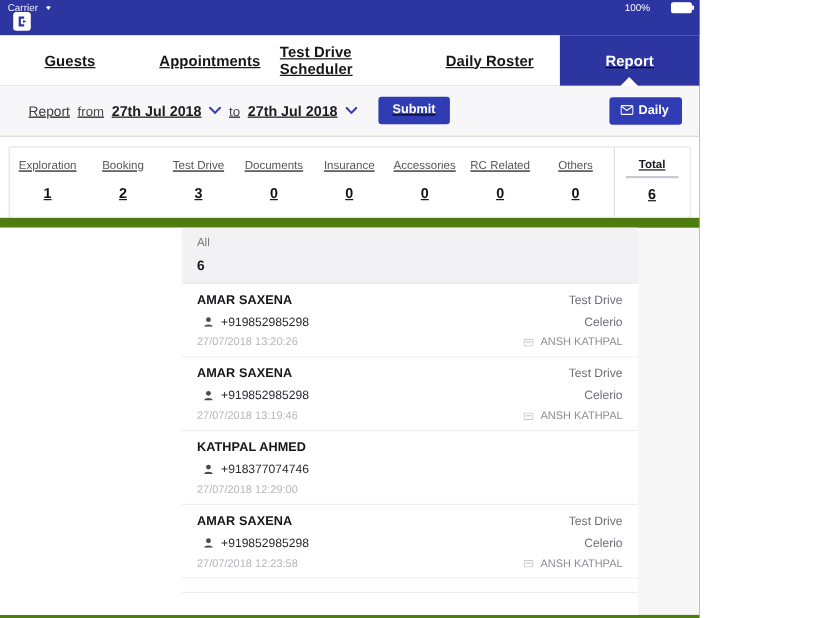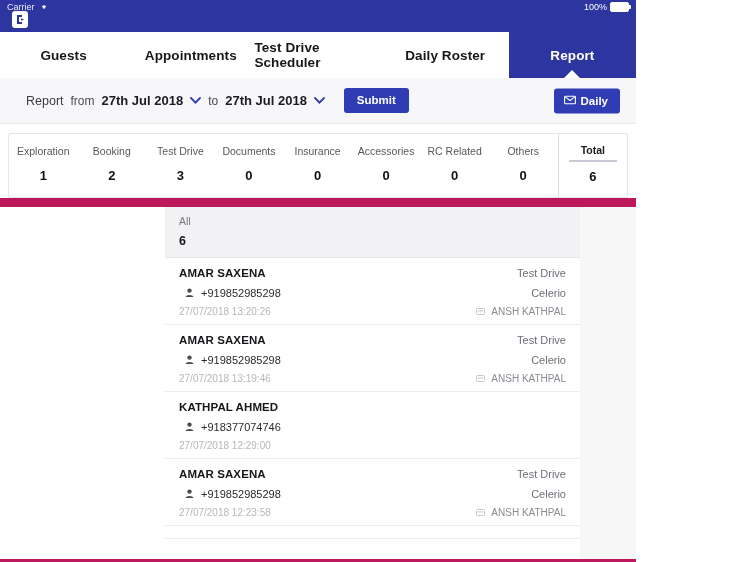--- a/index.html
+++ b/index.html
@@ -12,21 +12,22 @@
     overflow: hidden;
     background: #ffffff;
     font-family: "Liberation Sans", sans-serif;
     -webkit-font-smoothing: antialiased;
   }
   .screen {
     position: relative;
     width: 636px;
     height: 562px;
     overflow: hidden;
-    background: #be185d;
+    background: #4d7c0f;
+    text-decoration: underline;
   }
 
   
   .statusbar {
     position: relative;
     height: 32px;
     background: #2c35a0;
     color: #ffffff;
     font-size: 9px;
   }
@@ -48,21 +49,21 @@
     font-size: 13px;
     letter-spacing: 0.2px;
     margin-top: 46px;
   }
   .sb-right {
     position: absolute;
     right: 7px;
     top: 2px;
     display: flex;
     align-items: center;
-    gap: 3px;
+    gap: 19px;
     font-size: 9px;
   }
   .wifi-ico { display: inline-block; line-height: 1; font-size: 9px; }
   .battery {
     display: inline-block;
     width: 17px;
     height: 8px;
     border: 1px solid #ffffff;
     border-radius: 2px;
     position: relative;

